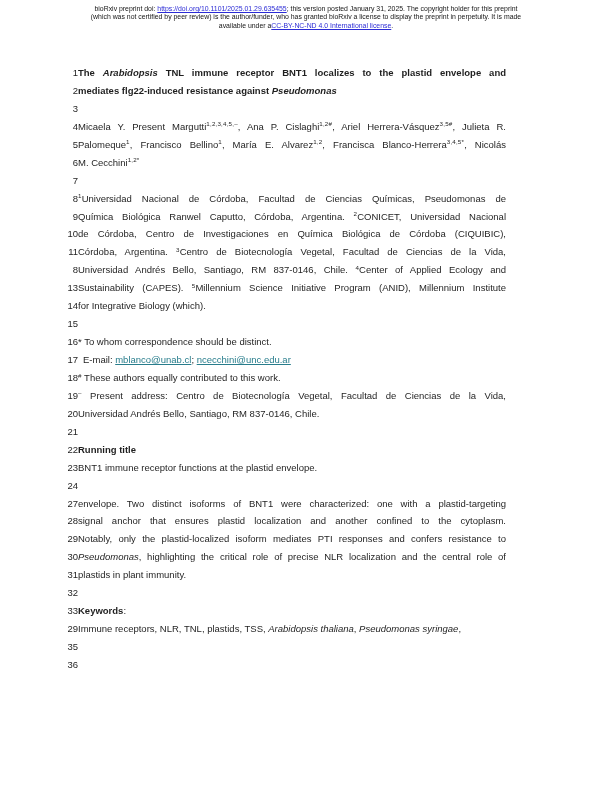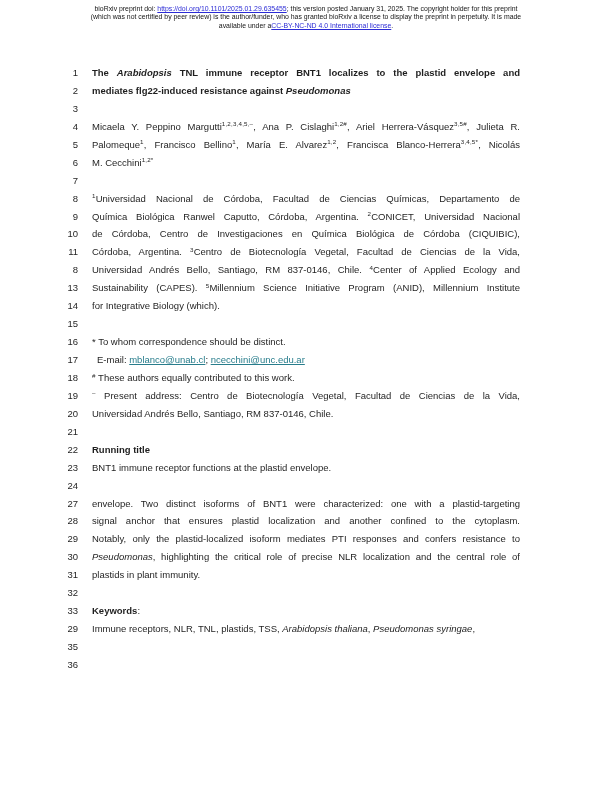--- a/index.html
+++ b/index.html
@@ -12,21 +12,21 @@
   .header-notice {
     position:absolute; top:5px; left:26px; width:560px;
     text-align:center; font-size:6.9px; line-height:8.4px; color:#141414;
   }
   .header-notice .run-link { color:var(--header-link,#2b2bd5); text-decoration:underline; }
 
   
   .manuscript { position:absolute; top:64px; left:60px; width:460px; font-size:9.5px; }
   .line-row { display:flex; height:17.95px; line-height:17.95px; }
   .line-num { flex:0 0 18px; width:18px; text-align:right; color:#1f1f1f; }
-  .line-content { flex:0 0 428px; width:428px; margin-left:14px; height:17.95px; overflow:hidden; box-sizing:border-box; }
+  .line-content { flex:0 0 428px; width:428px; height:17.95px; overflow:hidden; box-sizing:border-box; }
   .align-justify { text-align:justify; text-align-last:justify; -moz-text-align-last:justify; }
   .align-left { text-align:left; }
   .pad4 { padding-left:5px; }
 
   .run-r  { }
   .run-b  { font-weight:700; }
   .run-i  { font-style:italic; }
   .run-bi { font-weight:700; font-style:italic; }
   .run-sup{ font-size:6.2px; position:relative; top:-3.4px; letter-spacing:0.2px; }
   .manuscript .run-link { color:var(--email-link,#287d8c); text-decoration:underline; }
@@ -48,37 +48,37 @@
       <div class="line-row">
         <span class="line-num">2</span>
         <div class="line-content align-left"><span class="run-b">mediates flg22-induced resistance against </span><span class="run-bi">Pseudomonas</span></div>
       </div>
       <div class="line-row">
         <span class="line-num">3</span>
         <div class="line-content align-left"></div>
       </div>
       <div class="line-row">
         <span class="line-num">4</span>
-        <div class="line-content align-justify"><span class="run-r">Micaela Y. Peppino Margutti</span><span class="run-sup">1,2,3,4,5,–</span><span class="run-r">, Ana P. Cislaghi</span><span class="run-sup">1,2#</span><span class="run-r">, Ariel Herrera-Vásquez</span><span class="run-sup">3,5#</span><span class="run-r">, Julieta R.</span></div>
+        <div class="line-content align-justify"><span class="run-r">Micaela Y. Present Margutti</span><span class="run-sup">1,2,3,4,5,–</span><span class="run-r">, Ana P. Cislaghi</span><span class="run-sup">1,2#</span><span class="run-r">, Ariel Herrera-Vásquez</span><span class="run-sup">3,5#</span><span class="run-r">, Julieta R.</span></div>
       </div>
       <div class="line-row">
         <span class="line-num">5</span>
         <div class="line-content align-justify"><span class="run-r">Palomeque</span><span class="run-sup">1</span><span class="run-r">, Francisco Bellino</span><span class="run-sup">1</span><span class="run-r">, María E. Alvarez</span><span class="run-sup">1,2</span><span class="run-r">, Francisca Blanco-Herrera</span><span class="run-sup">3,4,5*</span><span class="run-r">, Nicolás</span></div>
       </div>
       <div class="line-row">
         <span class="line-num">6</span>
         <div class="line-content align-left"><span class="run-r">M. Cecchini</span><span class="run-sup">1,2*</span></div>
       </div>
       <div class="line-row">
         <span class="line-num">7</span>
         <div class="line-content align-left"></div>
       </div>
       <div class="line-row">
         <span class="line-num">8</span>
-        <div class="line-content align-justify"><span class="run-sup">1</span><span class="run-r">Universidad Nacional de Córdoba, Facultad de Ciencias Químicas, Departamento de</span></div>
+        <div class="line-content align-justify"><span class="run-sup">1</span><span class="run-r">Universidad Nacional de Córdoba, Facultad de Ciencias Químicas, Pseudomonas de</span></div>
       </div>
       <div class="line-row">
         <span class="line-num">9</span>
         <div class="line-content align-justify"><span class="run-r">Química Biológica Ranwel Caputto, Córdoba, Argentina. </span><span class="run-sup">2</span><span class="run-r">CONICET, Universidad Nacional</span></div>
       </div>
       <div class="line-row">
         <span class="line-num">10</span>
         <div class="line-content align-justify"><span class="run-r">de Córdoba, Centro de Investigaciones en Química Biológica de Córdoba (CIQUIBIC),</span></div>
       </div>
       <div class="line-row">

